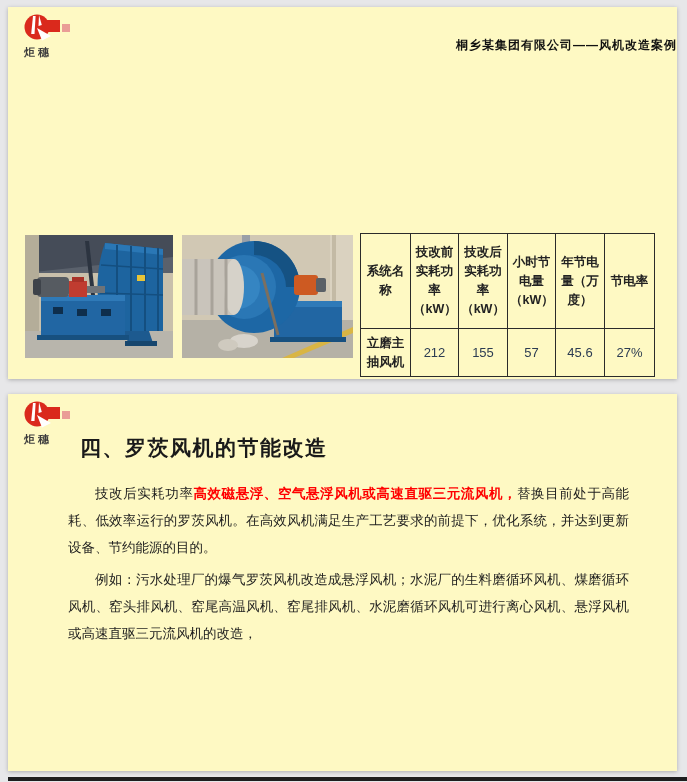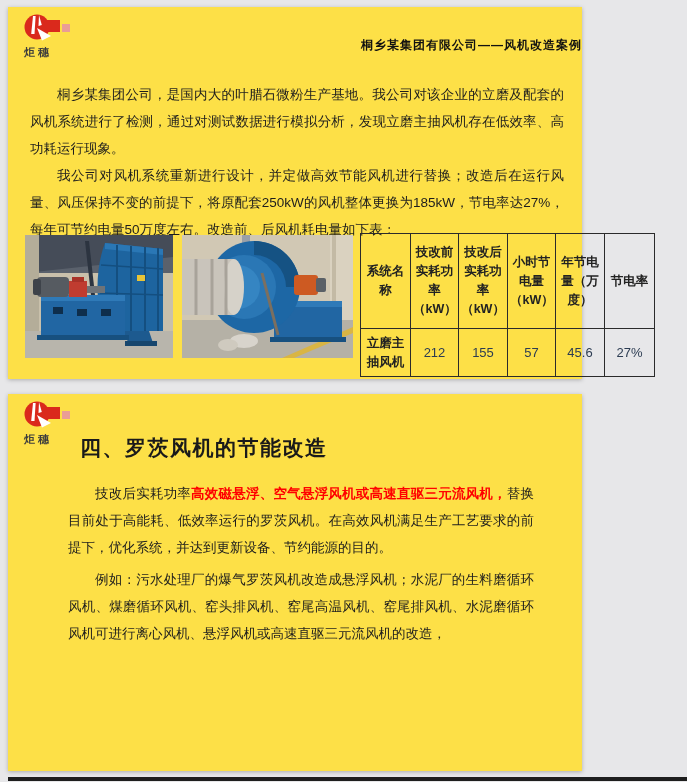--- a/index.html
+++ b/index.html
@@ -2,21 +2,21 @@
 <html><head>
 <meta charset="utf-8">
 <style>
   html,body{margin:0;padding:0;}
   body{
     width:687px;height:782px;position:relative;overflow:hidden;
     background:#e7e7e9;
     font-family:"Liberation Sans", sans-serif;
   }
   .page{
-    position:absolute;left:8px;width:574px;background:#fde047;
+    position:absolute;left:8px;width:669px;background:#fef9c3;
     box-shadow:0 1px 4px rgba(0,0,0,0.25);
   }
   #page1{top:7px;height:372px;}
   #page2{top:394px;height:377px;}
 
   .logo{position:absolute;left:16px;top:6px;width:70px;text-align:left;}
   .logo-text{font-size:11px;font-weight:bold;color:#3d3d3d;letter-spacing:3px;margin-top:-2px;}
 
   .doc-title{
     position:absolute;top:30px;left:0;width:100%;text-align:right;
@@ -70,24 +70,20 @@
       <path d="M15 2 L17.8 12 L14.5 13 Z" fill="#ffffff"></path>
       <path d="M13 15 L27 23 L18 27.5 Z" fill="#ffffff"></path>
       <rect x="21" y="7" width="15" height="12" fill="#da291c"></rect>
       <rect x="38" y="11" width="8" height="8" fill="#ea9d96"></rect>
     </svg>
     <div class="logo-text">炬穗</div>
   </div>
 
   <div class="doc-title">桐乡某集团有限公司——风机改造案例</div>
 
-  <div class="body-text">
-    <p>桐乡某集团公司，是国内大的叶腊石微粉生产基地。我公司对该企业的立磨及配套的风机系统进行了检测，通过对测试数据进行模拟分析，发现立磨主抽风机存在低效率、高功耗运行现象。</p>
-    <p>我公司对风机系统重新进行设计，并定做高效节能风机进行替换；改造后在运行风量、风压保持不变的前提下，将原配套250kW的风机整体更换为185kW，节电率达27%，每年可节约电量50万度左右。改造前、后风机耗电量如下表：</p>
-  </div>
 
   <svg class="photo" id="photo-before" viewBox="0 0 148 123" preserveAspectRatio="none">
     <rect x="0" y="0" width="148" height="123" fill="#c9c0ab"></rect>
     <rect x="0" y="0" width="148" height="38" fill="#454c58"></rect>
     <path d="M0 38 L148 22 L148 38 Z" fill="#5a616c"></path>
     <rect x="0" y="0" width="14" height="123" fill="#b4ad99"></rect>
     <rect x="0" y="96" width="148" height="27" fill="#b8b5ac"></rect>
     <path d="M60 6 L66 60 L70 60 L64 6 Z" fill="#2c3440"></path>
 
     <path d="M80 8 L138 14 L138 96 L80 96 C70 70 70 34 80 8 Z" fill="#1d649f"></path>

